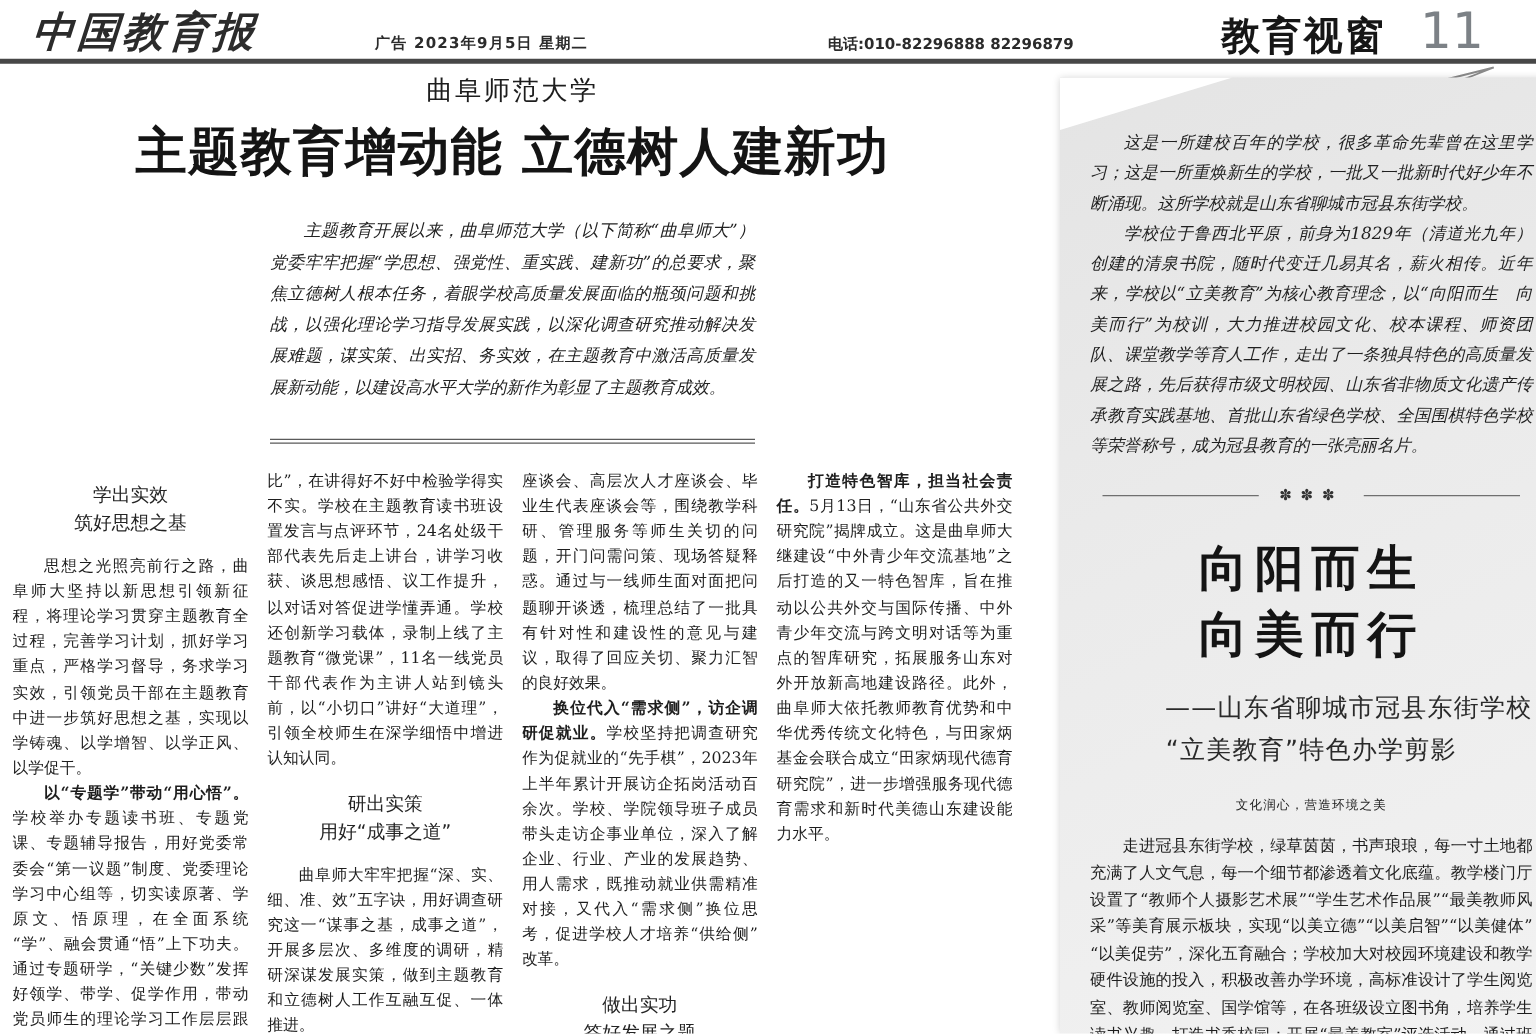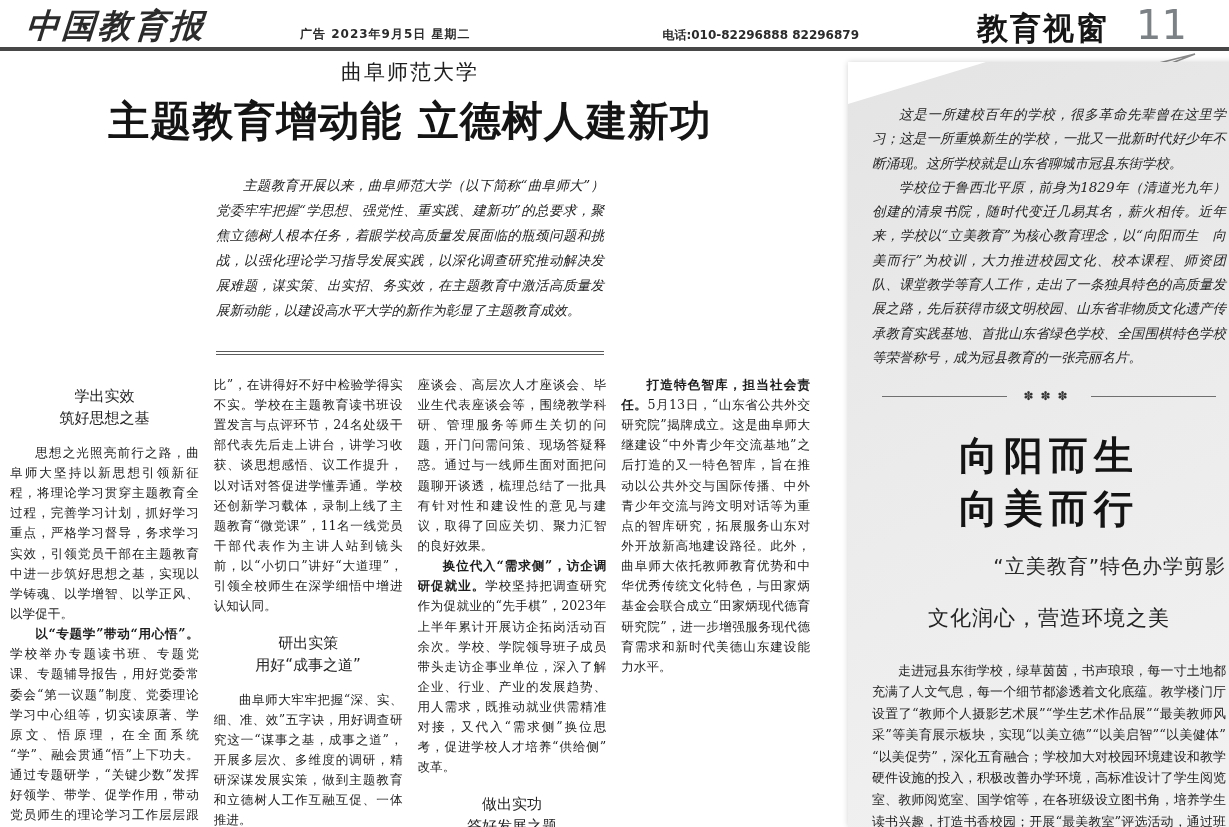--- a/index.html
+++ b/index.html
@@ -53,22 +53,22 @@
             text-indent:2em; color:#1f1f1f; }
   .divider { display:flex; align-items:center; margin:20px 10px 0 10px; }
   .divider .dline { flex:1 1 0; border-top:1px solid #6f6f6f; }
   .divider .stars { margin:0 16px; font-size:12px; letter-spacing:7px; color:#333;
             font-family:"DejaVu Sans",sans-serif; }
   .panel-headline { margin-top:26px; text-align:center; font-size:39px; font-weight:bold;
             line-height:1.35; letter-spacing:6px; color:#141414; font-family:"DejaVu Serif",serif; }
   .panel-sub { margin-top:18px; font-size:20px; color:#2a2a2a; letter-spacing:1px;
             font-family:"DejaVu Sans","Liberation Sans",sans-serif; }
   .panel-sub .l1 { display:block; text-align:right; }
-  .panel-sub .l2 { display:block; text-align:right; margin-top:6px; }
-  .panel-sec-head { margin:24px 0 28px 0; text-align:center; font-size:21px; color:#222;
+  .panel-sub .l2 { display:block; text-align:center; margin-top:6px; }
+  .panel-sec-head { margin:24px 0 16px 0; text-align:center; font-size:10px; color:#222;
             font-family:"DejaVu Sans","Liberation Sans",sans-serif; letter-spacing:1px; }
   .panel-body p { font-size:13px; line-height:1.66; text-align:justify; text-indent:2em;
             color:#1e1e1e; }
 </style>
 </head>
 <body>
 
 <div class="page">
 
   <header class="masthead">
@@ -142,20 +142,21 @@
         <span class="stars">✽✽✽</span>
         <span class="dline"></span>
       </div>
 
       <h2 class="panel-headline">
         <span>向阳而生</span><br>
         <span>向美而行</span>
       </h2>
 
       <div class="panel-sub">
+        <span class="l1">——山东省聊城市冠县东街学校</span>
         <span class="l2">“立美教育”特色办学剪影</span>
       </div>
 
       <div class="panel-body">
         <div class="panel-sec-head">文化润心，营造环境之美</div>
         <p>走进冠县东街学校，绿草茵茵，书声琅琅，每一寸土地都充满了人文气息，每一个细节都渗透着文化底蕴。教学楼门厅设置了“教师个人摄影艺术展”“学生艺术作品展”“最美教师风采”等美育展示板块，实现“以美立德”“以美启智”“以美健体”“以美促劳”，深化五育融合；学校加大对校园环境建设和教学硬件设施的投入，积极改善办学环境，高标准设计了学生阅览室、教师阅览室、国学馆等，在各班级设立图书角，培养学生读书兴趣，打造书香校园；开展“最美教室”评选活动，通过班级文化建设、班级文化评比、创建班级任务超市等方式，激发学生的积极性和主动性；“最美办公室”评选活动，以“整洁、美观、高雅、成长”为标准，营造积极向上的办公室文化氛围，增强教师的幸福感和归属感。校园里一张张灿烂的笑脸，展现了师生乐观、自信、阳光、活力的精神面貌。向阳向美，成为全体师生自觉高尚的追求。</p>
 
       </div>
 
     </div>

